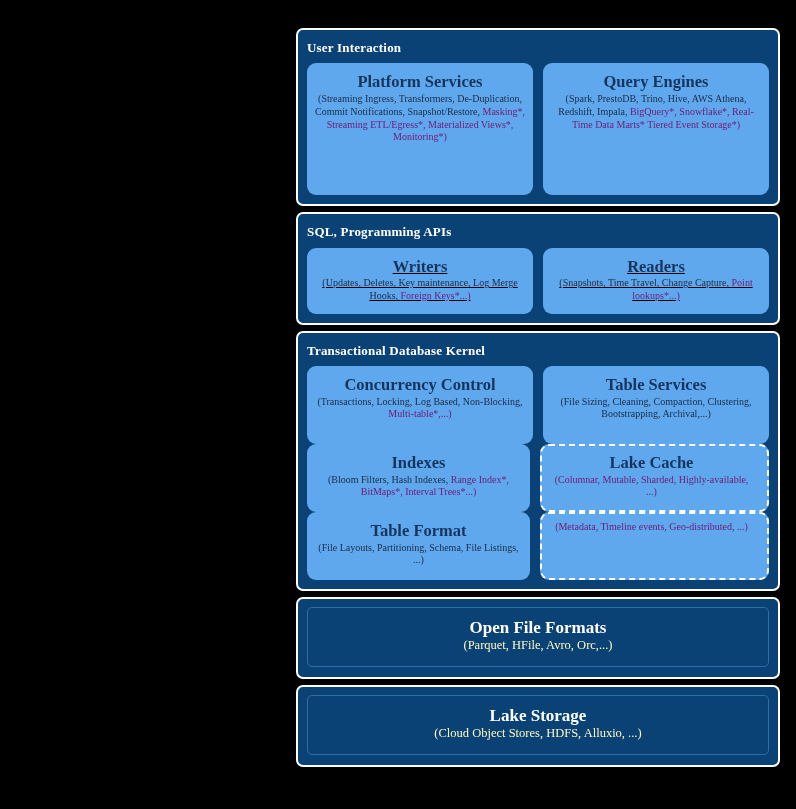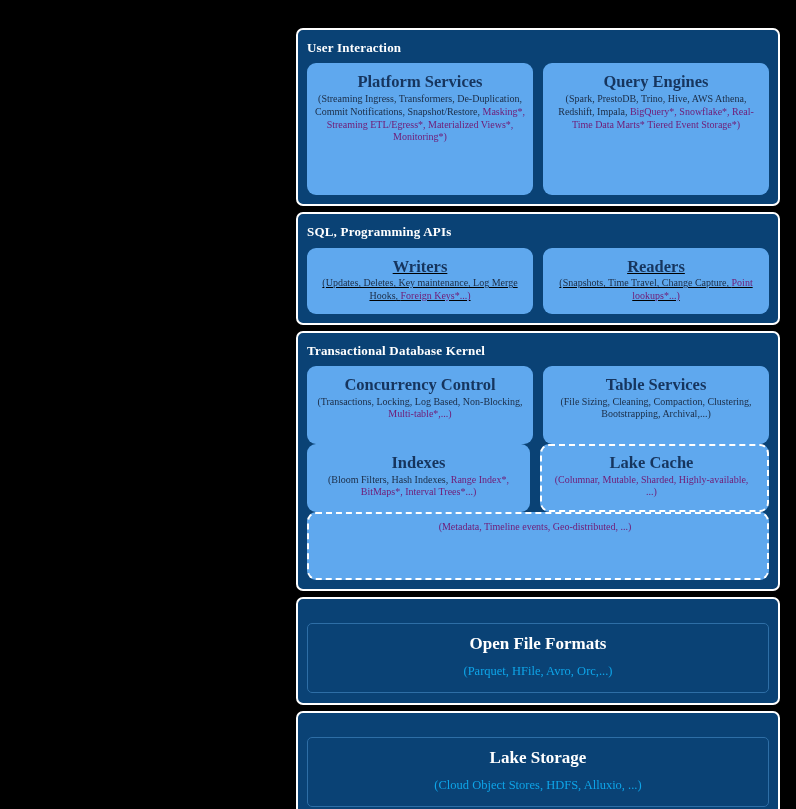--- a/index.html
+++ b/index.html
@@ -37,40 +37,40 @@
     color: #ffffff;
     font-size: 13px;
     font-weight: bold;
     text-align: left;
     letter-spacing: 0.2px;
     line-height: 1.25;
     padding: 3px 0 7px 0;
   }
 
   .layer.compact {
-    padding: 24px 9px 10px 9px;
+    padding: 8px 9px 10px 9px;
   }
   .layer.compact .bar {
     background: #0a4275;
     border: 1px solid #2e6ea6;
     border-radius: 5px;
     padding: 10px 8px 12px 8px;
     text-align: center;
   }
   .bar-title {
     color: #ffffff;
     font-size: 17px;
     font-weight: bold;
     line-height: 1.2;
   }
   .bar-sub {
-    color: #0ea5e9;
+    color: #fef9c3;
     font-size: 12.5px;
     line-height: 1.25;
-    margin-top: 10px;
+    margin-top: 0;
   }
 
   
   .row {
     display: flex;
     gap: 10px;
     align-items: stretch;
   }
   .row + .row {
   }
@@ -169,20 +169,24 @@
         <div class="card-title">Indexes</div>
         <div class="card-body"><span>(Bloom Filters, Hash Indexes, </span><span class="muted">Range Index*, BitMaps*, Interval Trees*...)</span></div>
       </div>
       <div class="card dashed">
         <div class="card-title">Lake Cache</div>
         <div class="card-body all-muted"><span></span><span class="muted">(Columnar, Mutable, Sharded, Highly-available, ...)</span></div>
       </div>
     </div>
 
     <div class="row k3">
+      <div class="card">
+        <div class="card-title">Table Format</div>
+        <div class="card-body"><span>(File Layouts, Partitioning, Schema, File Listings, ...)</span><span class="muted"></span></div>
+      </div>
       <div class="card dashed">
         <div class="card-body all-muted"><span></span><span class="muted">(Metadata, Timeline events, Geo-distributed, ...)</span></div>
       </div>
     </div>
   </div>
 
   <div class="layer compact">
     <div class="bar">
       <div class="bar-title">Open File Formats</div>
       <div class="bar-sub">(Parquet, HFile, Avro, Orc,...)</div>

